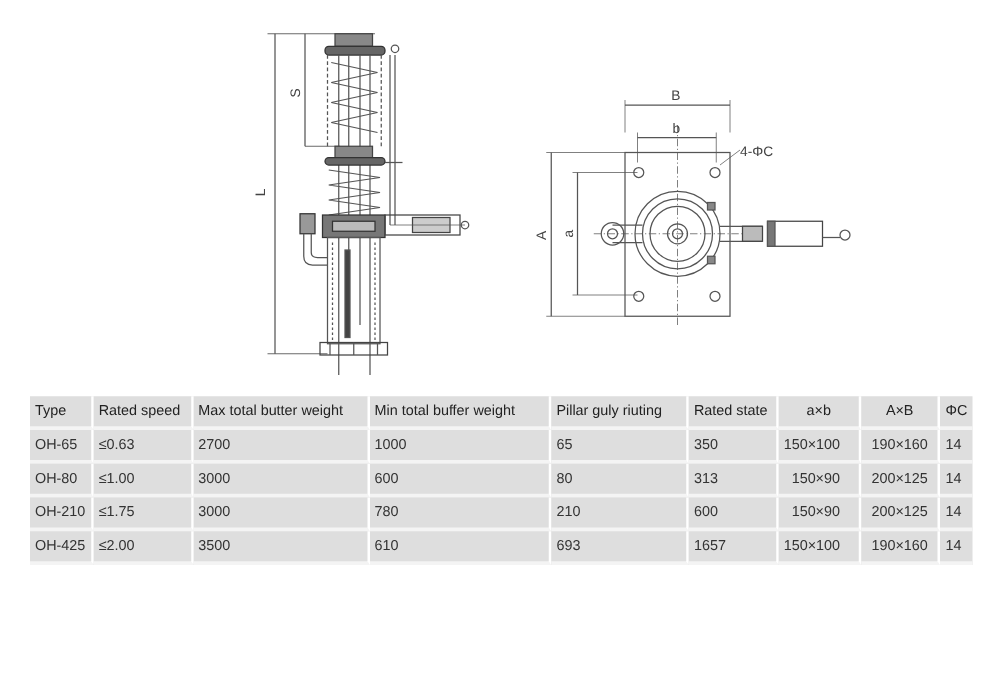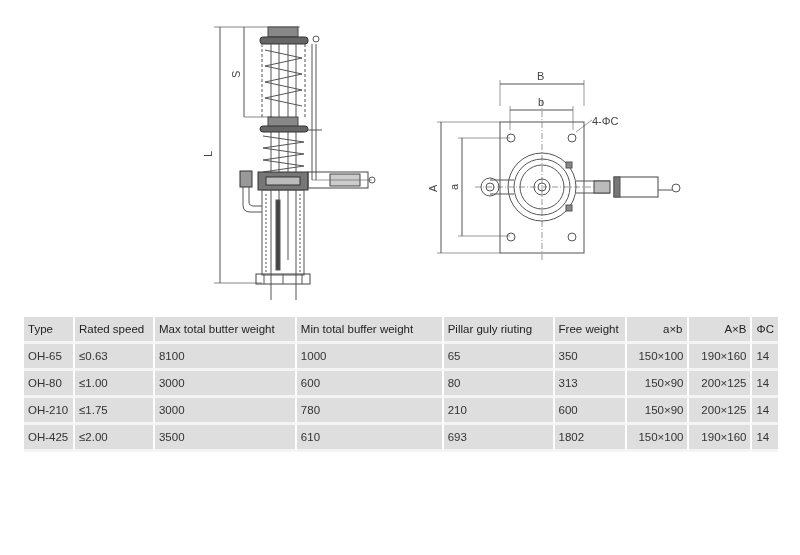--- a/index.html
+++ b/index.html
@@ -15,22 +15,22 @@
     position: absolute; left: 24px; top: 317px; width: 754px;
     border-collapse: separate; border-spacing: 0;
     font-size: 11.5px; color: #333;
   }
   .spec-table th, .spec-table td {
     background: #dedede; height: 24px; padding: 0 4px;
     border-right: 2px solid #ffffff; border-bottom: 3px solid #f4f4f4;
     text-align: left; font-weight: normal; white-space: nowrap;
   }
   .spec-table th { color: #222; font-size: 11.5px; }
-  .spec-table td.num-c, .spec-table th.num-c { text-align: right; }
-  .spec-table td.right { text-align: right; padding-right: 3px; }
+  .spec-table td.num-c, .spec-table th.num-c { text-align: center; }
+  .spec-table td.right { text-align: right; padding-right: 15px; }
   .spec-table tr > *:last-child { border-right: none; }
 </style>
 </head>
 <body>
 
 <div class="drawing">
   <svg width="800" height="300" viewBox="0 0 800 300" fill="none" stroke="#555" stroke-width="1">
 
     <g>
 
@@ -158,31 +158,31 @@
       <col style="width:64px">
       <col style="width:25px">
   </colgroup>
   <thead>
     <tr>
       <th>Type</th>
       <th>Rated speed</th>
       <th>Max total butter weight</th>
       <th>Min total buffer weight</th>
       <th>Pillar guly riuting</th>
-      <th>Free weight</th>
+      <th>Rated state</th>
       <th class="num-c">a×b</th>
       <th class="num-c">A×B</th>
       <th>ΦC</th>
     </tr>
   </thead>
   <tbody>
     <tr>
       <td>OH-65</td>
       <td>≤0.63</td>
-      <td>8100</td>
+      <td>2700</td>
       <td>1000</td>
       <td>65</td>
       <td>350</td>
       <td class="right">150×100</td>
       <td class="num-c">190×160</td>
       <td>14</td>
     </tr>
     <tr>
       <td>OH-80</td>
       <td>≤1.00</td>
@@ -204,19 +204,19 @@
       <td class="right">150×90</td>
       <td class="num-c">200×125</td>
       <td>14</td>
     </tr>
     <tr>
       <td>OH-425</td>
       <td>≤2.00</td>
       <td>3500</td>
       <td>610</td>
       <td>693</td>
-      <td>1802</td>
+      <td>1657</td>
       <td class="right">150×100</td>
       <td class="num-c">190×160</td>
       <td>14</td>
     </tr>
   </tbody>
 </table>
 
 </body></html>

